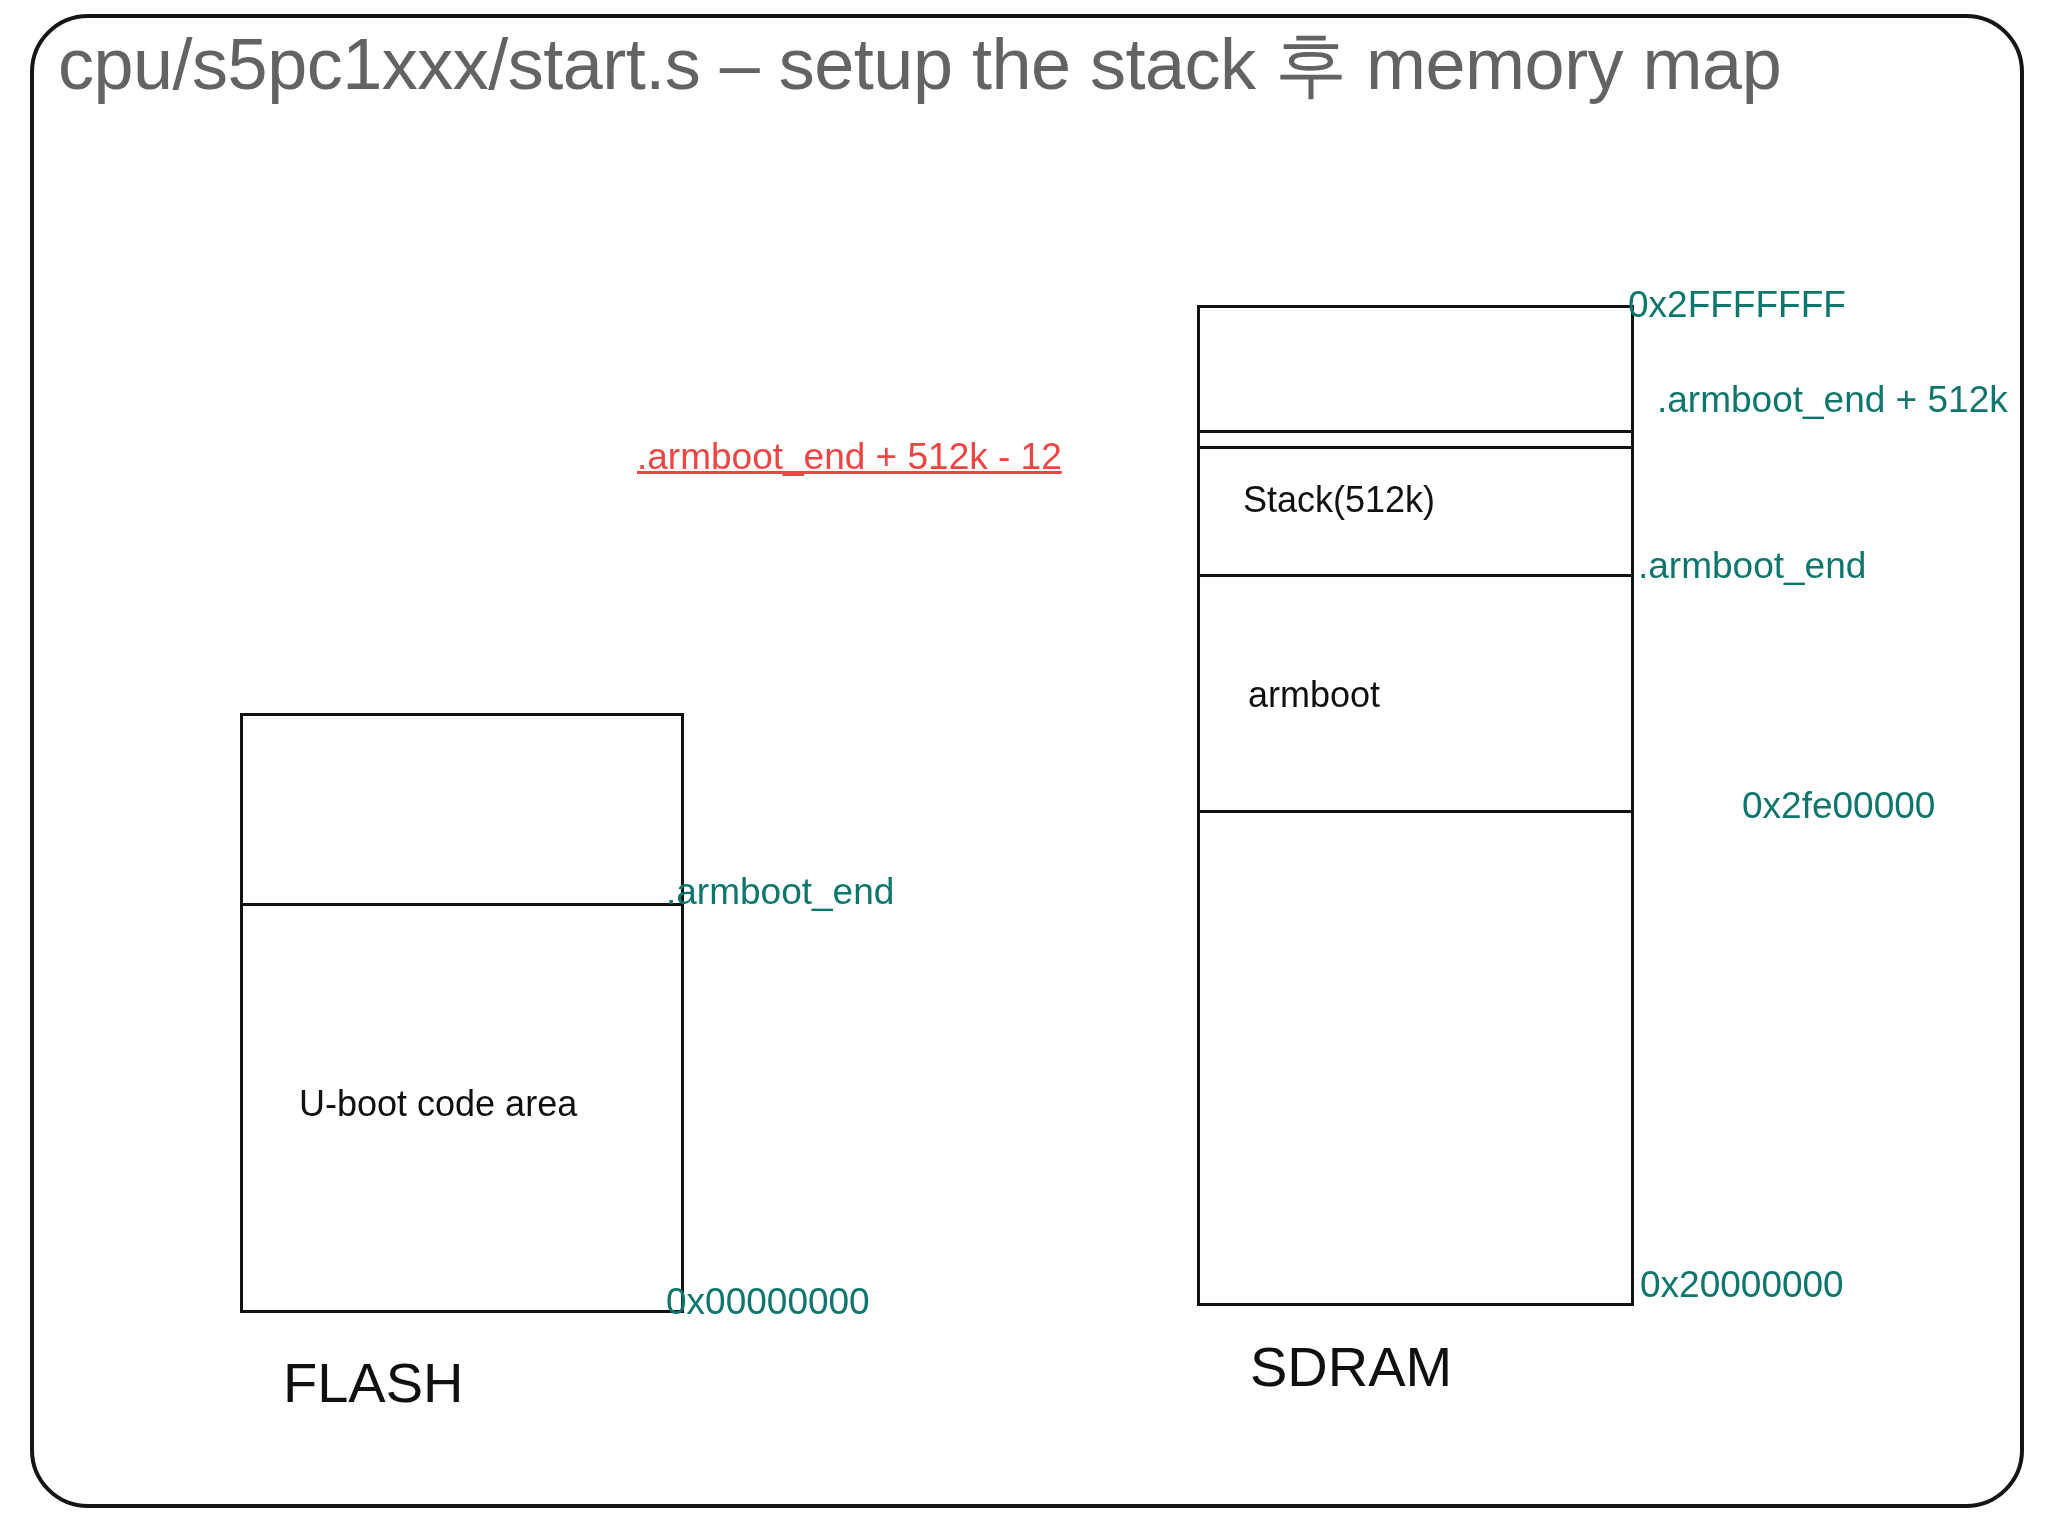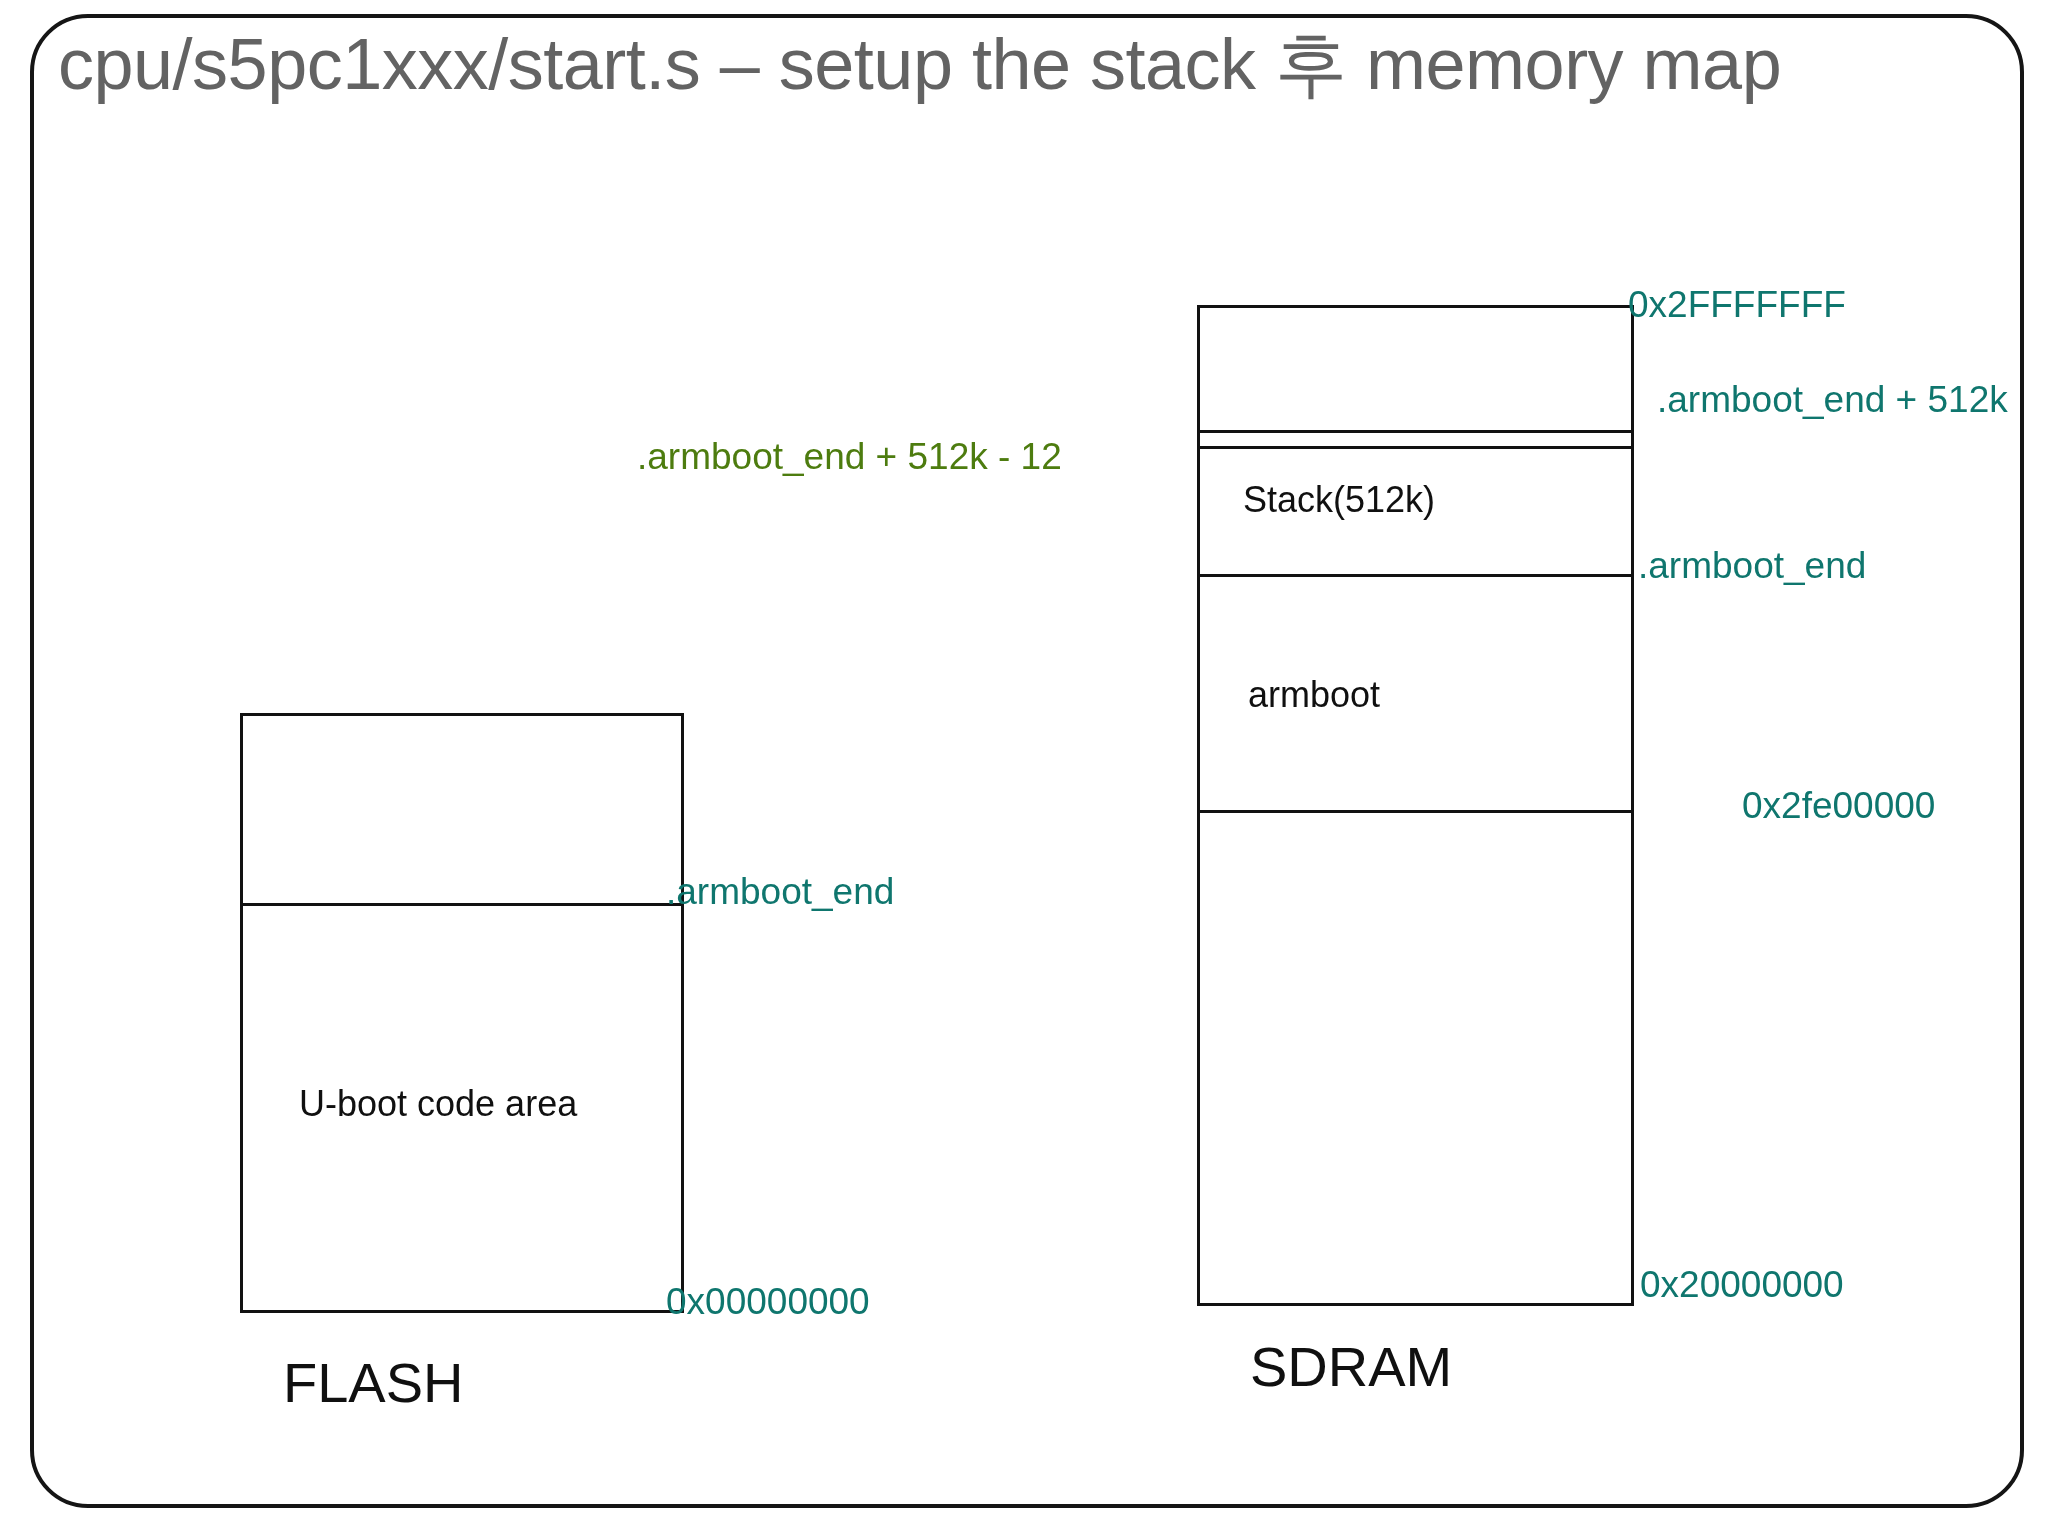--- a/index.html
+++ b/index.html
@@ -81,24 +81,25 @@
     position: absolute;
     color: #101010;
     font-size: 56px;
     line-height: 54px;
     white-space: nowrap;
   }
 
   
   .free-note {
     position: absolute;
-    color: #4d7c0f;
+    color: #ef4444;
     font-size: 37px;
     line-height: 44px;
     white-space: nowrap;
+    text-decoration: underline;
   }
 </style>
 </head>
 <body>
 
 <div id="slide">
 
   <div id="slide-frame"></div>
 
   <div id="title">cpu/s5pc1xxx/start.s – setup the stack 후 memory map</div>

